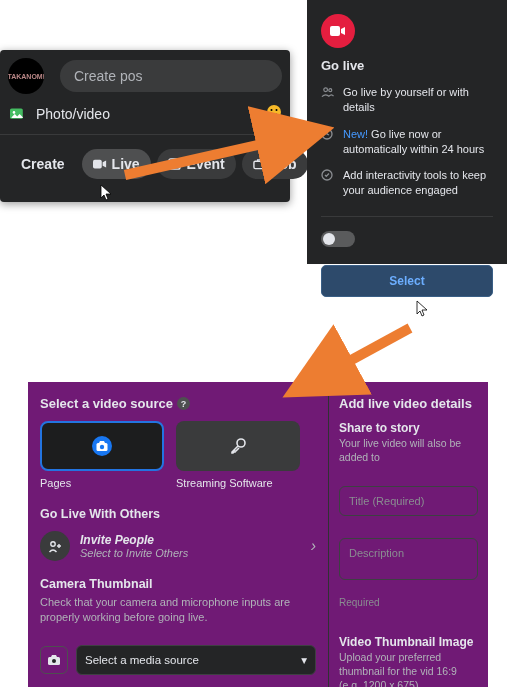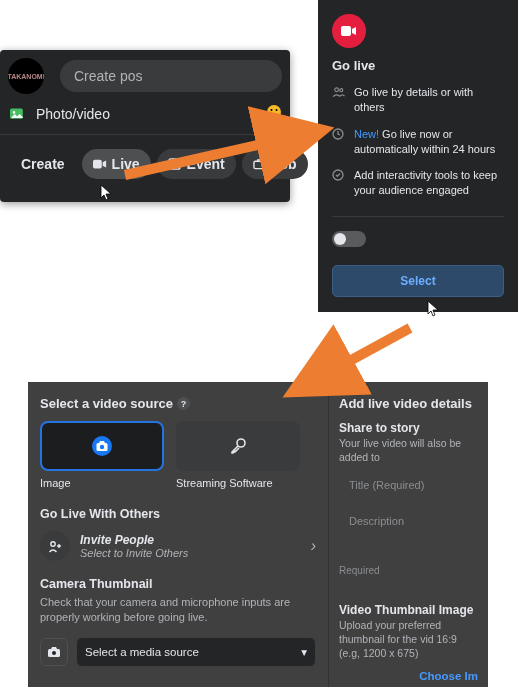--- a/index.html
+++ b/index.html
@@ -14,61 +14,61 @@
   .pv-icon { width:20px; height:16px; }
   .pv-label { color:#e4e6eb; font-size:14px; }
   .emoji { margin-left:auto; }
   .p1-tabs { display:flex; align-items:center; gap:6px; padding: 14px 10px 14px 10px; border-top: 1px solid #393a3b; }
   .tab { display:flex; align-items:center; gap:5px; color:#e4e6eb; font-size:14px; font-weight:600; padding:7px 11px; border-radius:18px; }
   .tab.sel { background:#4e4f50; }
   .tab-icon { width:14px; height:14px; }
   .cursor { position:absolute; width:14px; height:18px; pointer-events:none; }
 
   
-  .panel2 { position:absolute; right:1px; top:0; width:200px; height:312px; background:#242526; padding: 14px 14px; color:#e4e6eb; }
+  .panel2 { position:absolute; right:12px; top:0; width:200px; height:264px; background:#242526; padding: 14px 14px; color:#e4e6eb; }
   .go-live-icon { width:34px; height:34px; border-radius:50%; background:#e41e3f; display:flex; align-items:center; justify-content:center; }
   .go-live-icon svg { width:16px; height:12px; }
   .go-live-title { font-weight:600; font-size:13px; margin-top:10px; }
   .feat-row { display:flex; gap:8px; margin-top:12px; font-size:11px; color:#e4e6eb; line-height:1.35; }
   .feat-row .fi { flex:0 0 14px; color:#8a8d91; padding-top:1px; }
   .new-tag { color:#4599ff; }
   .test-row { display:flex; align-items:center; justify-content:space-between; margin-top:18px; gap:8px; border-top:1px solid #393a3b; padding-top:14px;}
   .test-text { font-size:11.5px; color:#e4e6eb; line-height:1.3; }
   .toggle { width:34px; height:16px; background:#5a5b5c; border-radius:10px; position:relative; flex:0 0 34px;}
   .toggle::after { content:""; position:absolute; left:2px; top:2px; width:12px; height:12px; border-radius:50%; background:#e4e6eb; }
   .select-btn { margin-top:18px; width:100%; background:#2d4a6b; border:1px solid #3a5f86; color:#6caeff; font-size:12px; font-weight:600; padding:8px 16px; border-radius:5px; text-align:center; }
 
   
-  .panel3 { position:absolute; left:28px; top:382px; width:460px; height:305px; background:#404040; display:flex; color:#e4e6eb; overflow:hidden;}
+  .panel3 { position:absolute; left:28px; top:382px; width:460px; height:305px; background:#701a75; display:flex; color:#e4e6eb; overflow:hidden;}
   .p3-left { flex: 0 0 300px; padding: 14px 12px; }
   .p3-right { flex:1; padding: 14px 10px; border-left:1px solid #303132; }
   .sect-title { font-size:13px; font-weight:600; display:flex; align-items:center; gap:4px; }
   .help-dot { width:13px; height:13px; border-radius:50%; background:#4e4f50; color:#e4e6eb; font-size:9px; display:flex; align-items:center; justify-content:center; }
   .src-grid { display:flex; gap:12px; margin-top:10px; }
   .src-card { width:124px; height:50px; background:#3a3b3c; border-radius:8px; display:flex; align-items:center; justify-content:center; border:2px solid transparent; }
   .src-card.sel { border-color:#2374e1; background:#1c1d1e; }
   .src-labels { display:flex; gap:12px; margin-top:6px; }
   .src-labels span:first-child { width:124px; font-size:11px; }
   .src-labels span:last-child { font-size:11px; }
   .sub-title { font-size:12.5px; font-weight:600; margin-top:18px; }
   .invite-row { display:flex; align-items:center; gap:10px; margin-top:10px;font-style:italic; }
   .inv-circle { width:30px; height:30px; background:#3a3b3c; border-radius:50%; display:flex; align-items:center; justify-content:center;}
   .inv-main { flex:1; }
   .inv-main .t { font-size:12px; font-weight:600;}
   .inv-main .s { font-size:11px; color:#b0b3b8;}
   .chev { color:#b0b3b8; font-size:16px; }
   .cc-desc { font-size:11px; color:#b0b3b8; margin-top:4px; line-height:1.35;}
-  .media-row { display:flex; gap:8px; margin-top:12px; align-items:center;}
+  .media-row { display:flex; gap:8px; margin-top:20px; align-items:center;}
   .media-ico { width:28px; height:28px; border:1px solid #4e4f50; border-radius:6px; display:flex; align-items:center; justify-content:center;}
   .media-select { flex:1; background:#242526; border:1px solid #3e4042; border-radius:6px; padding:7px 8px; font-size:11.5px; color:#e4e6eb; display:flex; justify-content:space-between; align-items:center;}
 
   .r-title { font-size:13px; font-weight:600; }
   .r-sub { font-size:12px; font-weight:600; margin-top:10px;}
   .r-desc { font-size:10.5px; color:#b0b3b8; line-height:1.3; margin-top:2px;}
-  .field { margin-top:6px; border:1px solid #3e4042; border-radius:6px; padding:8px 9px; font-size:11px; color:#8a8d91;}
+  .field { margin-top:22px; border:1px solid #3e4042; border-radius:6px; padding:8px 9px; font-size:11px; color:#8a8d91;}
   .field.tall { height:42px; }
   .req { font-size:10px; color:#8a8d91; margin-top:17px;}
   .r-sub2 { font-size:12px; font-weight:600; margin-top:27px;}
   .choose { color:#4599ff; font-size:11.5px; font-weight:600; text-align:right; margin-top:10px;}
   .cross-row { display:flex; align-items:center; gap:8px; margin-top:14px;}
   .cross-ico { width:22px; height:22px; border-radius:50%; background:#3a3b3c; display:flex; align-items:center; justify-content:center;}
 
   
   .arrow { position:absolute; overflow:visible; pointer-events:none; }
 </style>
@@ -144,21 +144,21 @@
   </div>
   <div class="go-live-title">Go live</div>
   <div class="feat-row">
     <span class="fi">
       <svg width="13" height="12" viewBox="0 0 14 12" stroke="#8a8d91" fill="none" stroke-width="1.3">
           <circle cx="5" cy="3.5" r="2"></circle>
           <circle cx="10" cy="4" r="1.6"></circle>
           <path d="M1 11 q4 -4 8 0 M8.5 10.5 q3 -3 5 0"></path>
         </svg>
     </span>
-    <span>Go live by details or with others</span>
+    <span>Go live by yourself or with details</span>
   </div>
   <div class="feat-row">
     <span class="fi">
       <svg width="12" height="12" viewBox="0 0 12 12" stroke="#8a8d91" fill="none" stroke-width="1.3">
           <circle cx="6" cy="6" r="5"></circle>
           <path d="M6 3 v3 l2 1"></path>
         </svg>
     </span>
     <span><span class="new-tag">New!</span><span> Go live now or automatically within 24 hours</span></span>
   </div>
@@ -196,21 +196,21 @@
           </svg>
       </div>
       <div class="src-card">
         <svg width="18" height="18" viewBox="0 0 18 18">
             <circle cx="12" cy="6" r="4" fill="none" stroke="#e4e6eb" stroke-width="1.6"></circle>
             <path d="M9 9 L3 15 v1 h1 l1 -1 h1 v-1 h1 l3 -3" fill="none" stroke="#e4e6eb" stroke-width="1.6"></path>
           </svg>
       </div>
     </div>
     <div class="src-labels">
-      <span>Image</span>
+      <span>Pages</span>
       <span>Streaming Software</span>
     </div>
     <div class="sub-title">Go Live With Others</div>
     <div class="invite-row">
       <div class="inv-circle">
         <svg width="15" height="13" viewBox="0 0 15 13" stroke="#e4e6eb" fill="none" stroke-width="1.4">
             <circle cx="5" cy="4" r="2.2"></circle>
             <path d="M1.5 12 q3.5 -4 7 0"></path>
             <path d="M11 4 v4 M9 6 h4"></path>
           </svg>

